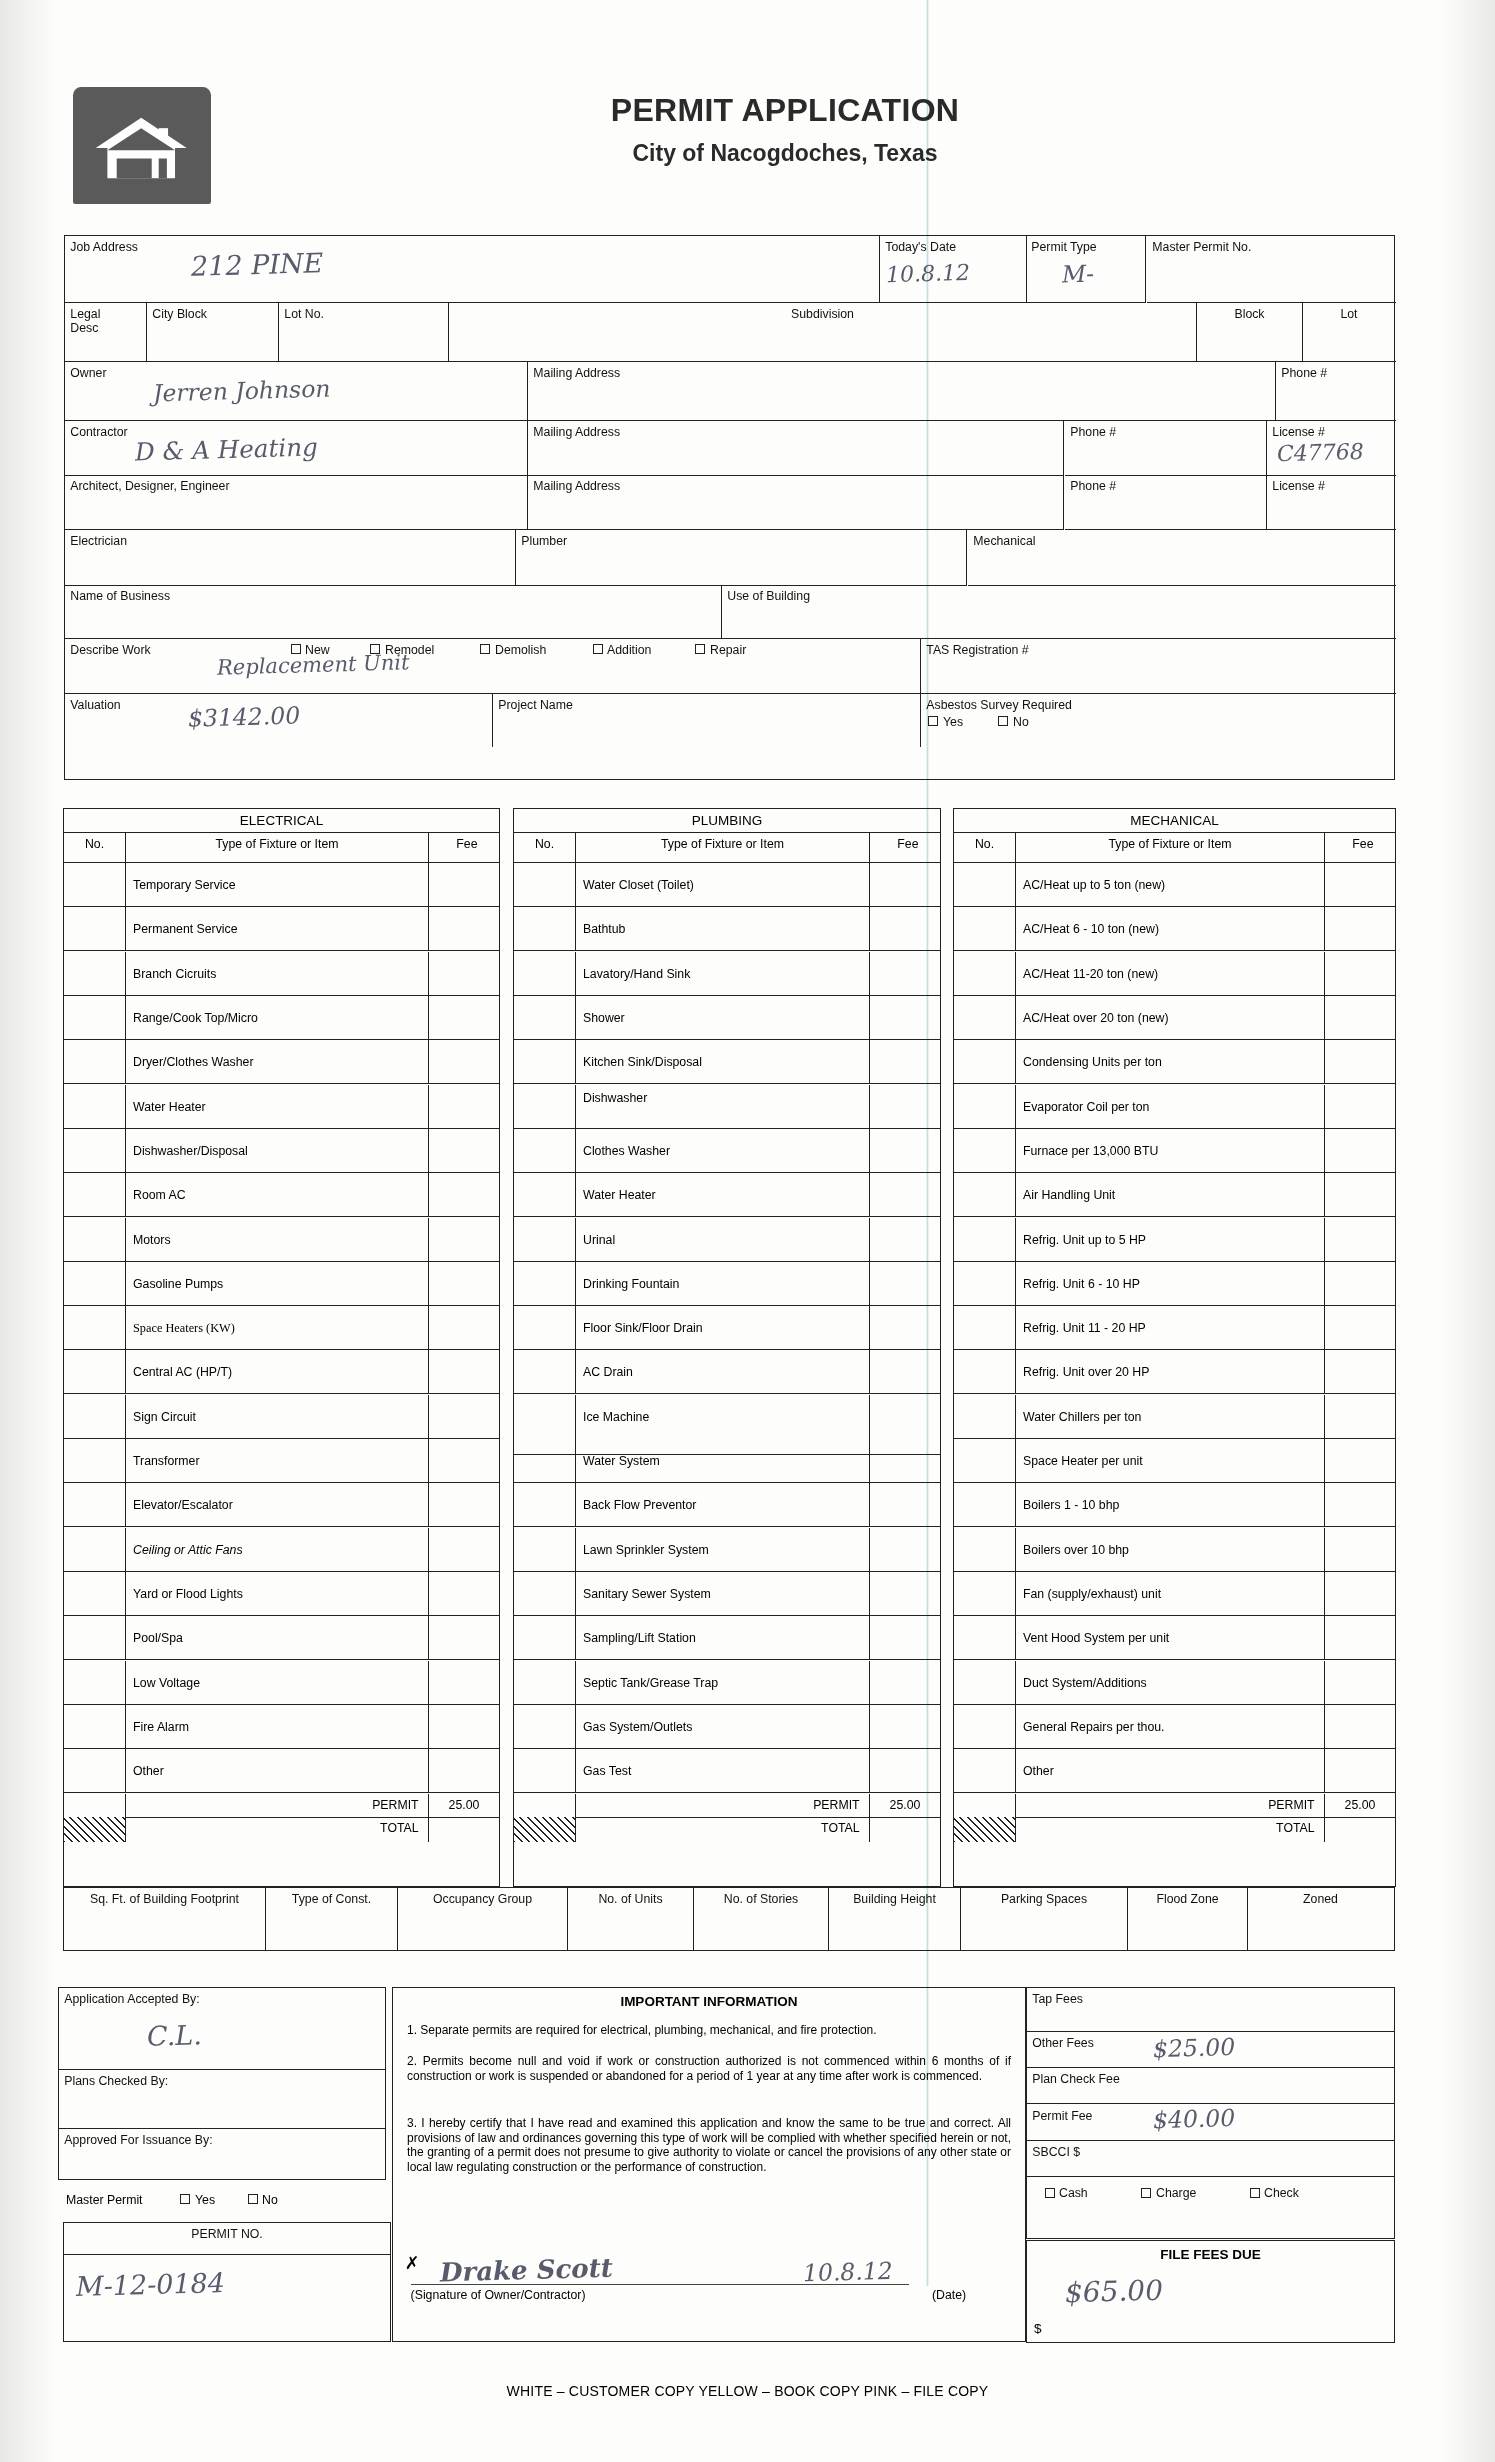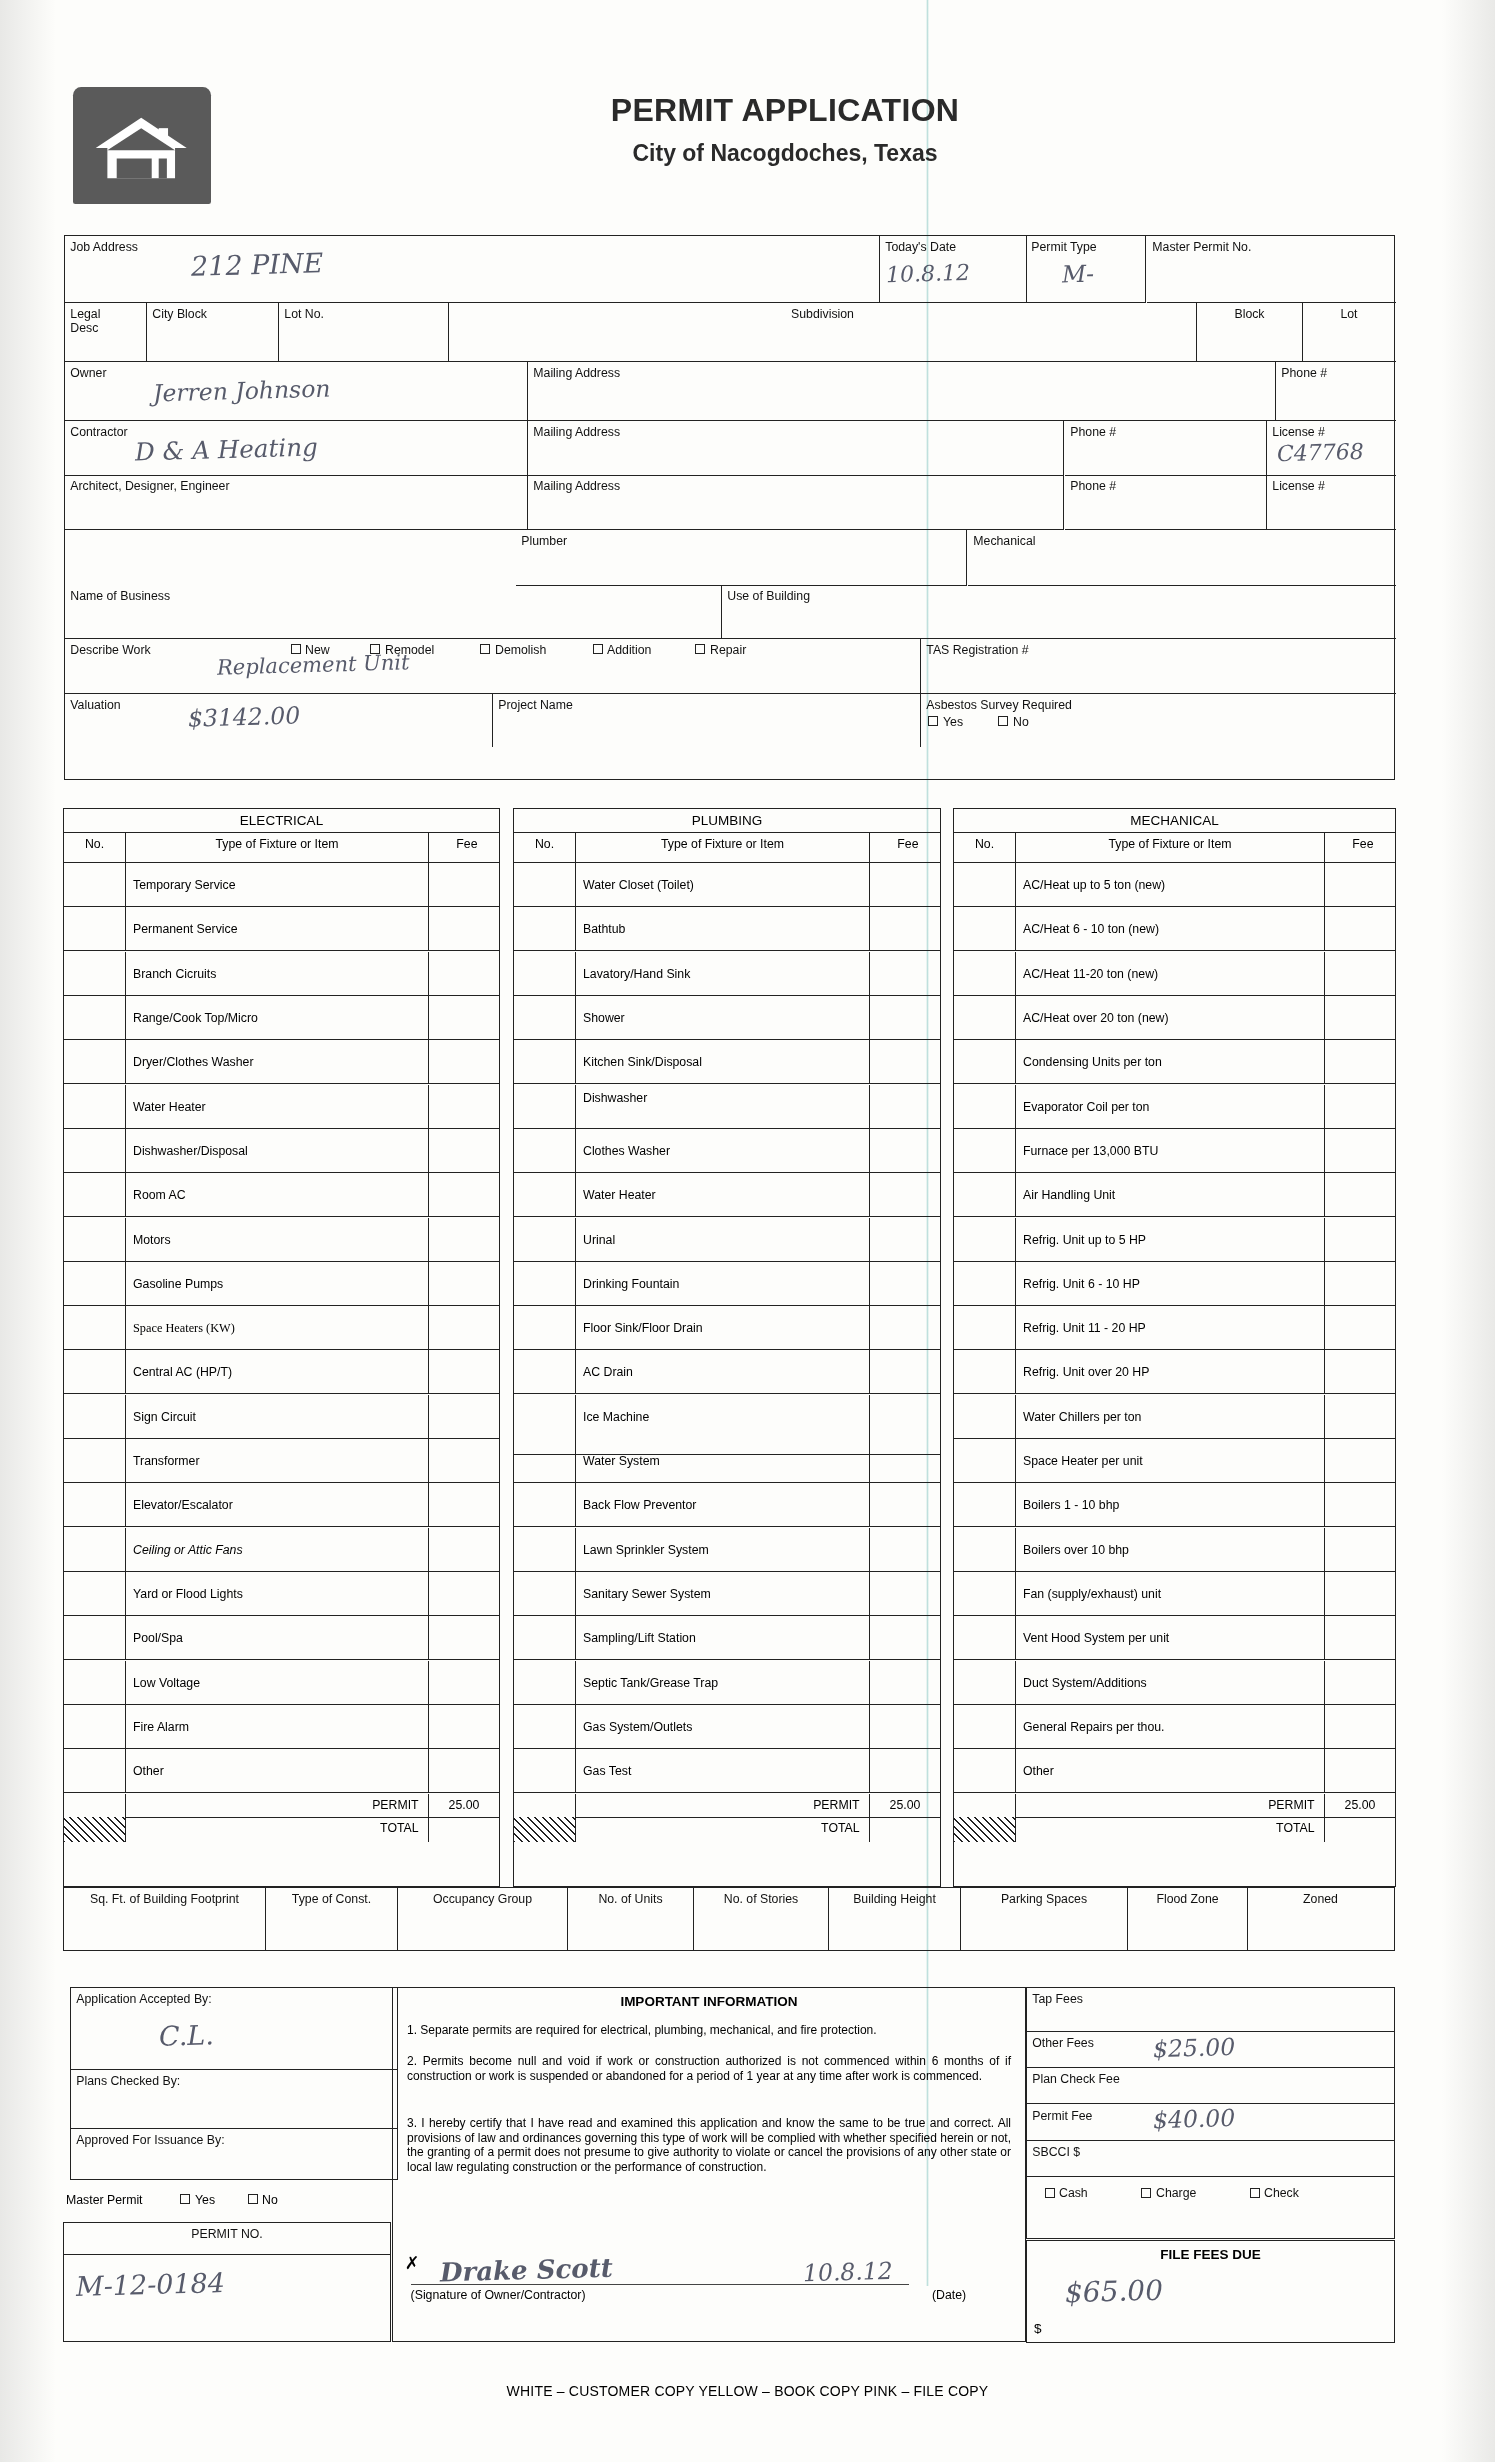--- a/index.html
+++ b/index.html
@@ -242,20 +242,23 @@
     <div class="cell br bb" style="left:463px; top:239px; width:536px; height:55px;">
       <span class="lbl">Mailing Address</span>
     </div>
     <div class="cell br bb" style="left:1000px; top:239px; width:202px; height:55px;">
       <span class="lbl">Phone #</span>
     </div>
     <div class="cell bb" style="left:1202px; top:239px; width:129px; height:55px;">
       <span class="lbl">License #</span>
     </div>
 
+    <div class="cell br bb" style="left:0; top:294px; width:451px; height:56px;">
+      <span class="lbl">Electrician</span>
+    </div>
     <div class="cell br bb" style="left:451px; top:294px; width:451px; height:56px;">
       <span class="lbl">Plumber</span>
     </div>
     <div class="cell bb" style="left:903px; top:294px; width:428px; height:56px;">
       <span class="lbl">Mechanical</span>
     </div>
 
     <div class="cell br bb" style="left:0; top:349px; width:657px; height:54px;">
       <span class="lbl">Name of Business</span>
     </div>
@@ -707,21 +710,21 @@
         </div>
         <div class="cell ctr br" style="left: 1064px; top: 0px; width: 120px; height: 62px;">
           <span class="lbl">Flood Zone</span>
         </div>
         <div class="cell ctr" style="left: 1184px; top: 0px; width: 145px; height: 62px;">
           <span class="lbl">Zoned</span>
         </div>
       </div>
   </div>
 
-  <div class="frame" style="left:70px; top:1987px; width:328px; height:193px;">
+  <div class="frame" style="left:58px; top:1987px; width:328px; height:193px;">
     <div class="cell bb" style="left:0; top:0; width:326px; height:82px;">
       <span class="lbl">Application Accepted By:</span>
     </div>
     <div class="cell bb" style="left:0; top:82px; width:326px; height:59px;">
       <span class="lbl">Plans Checked By:</span>
     </div>
     <div class="cell" style="left:0; top:141px; width:326px; height:50px;">
       <span class="lbl">Approved For Issuance By:</span>
     </div>
     <span class="hw" style="left:88px; top:32px; font-size:27px;">C.L.</span>

